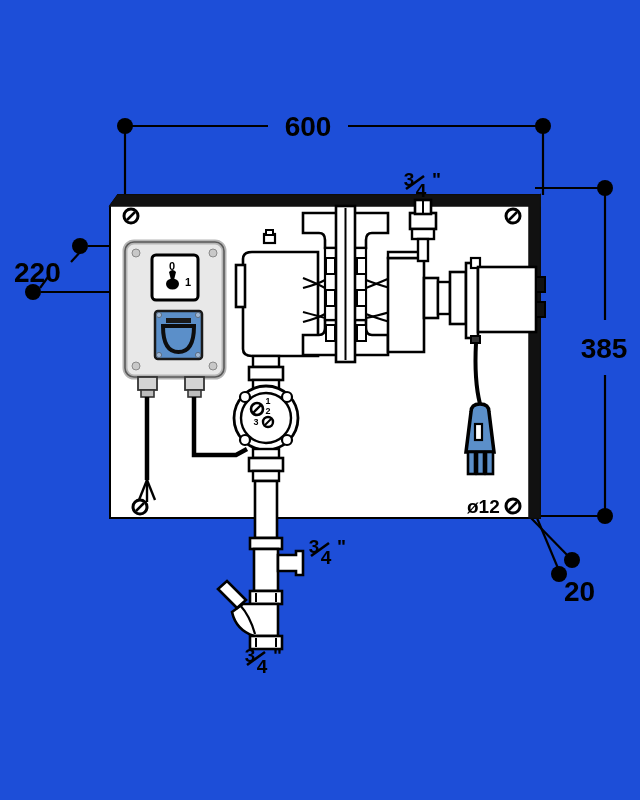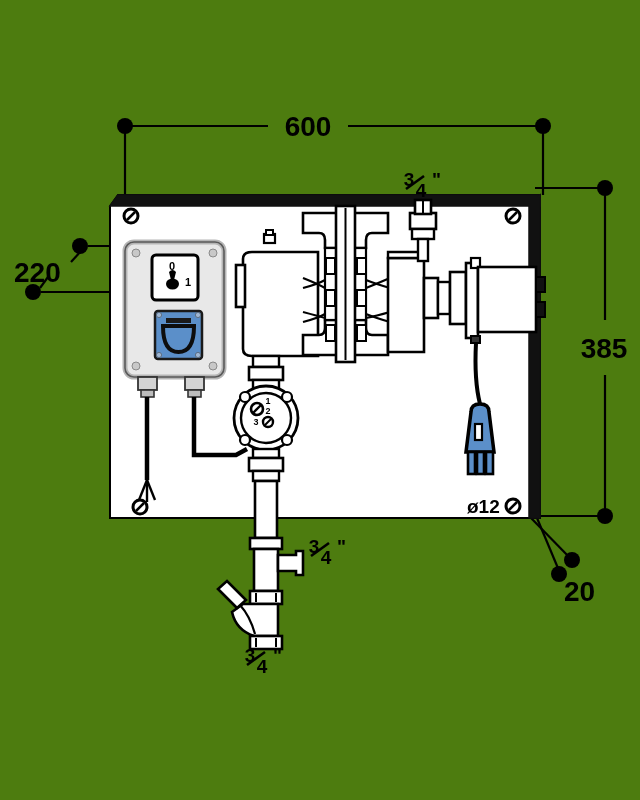--- a/index.html
+++ b/index.html
@@ -10,21 +10,21 @@
   body {
     width: 640px;
     height: 800px;
     font-family: "Liberation Sans", sans-serif;
     overflow: hidden;
   }
   #diagram-root {
     position: relative;
     width: 640px;
     height: 800px;
-    background: #4d7c0f;
+    background: #1d4ed8;
   }
   #diagram-svg {
     position: absolute;
     top: 0;
     left: 0;
     width: 640px;
     height: 800px;
     display: block;
   }
   .dim-text {

